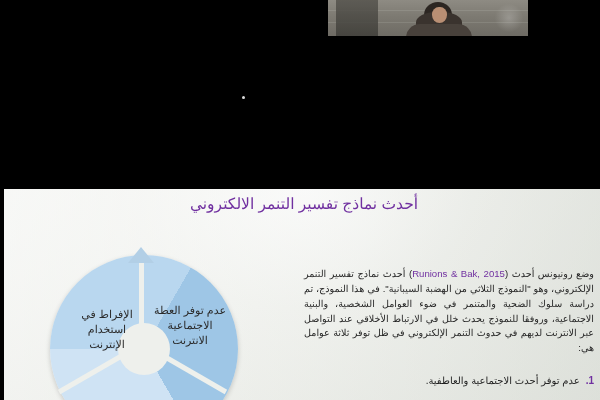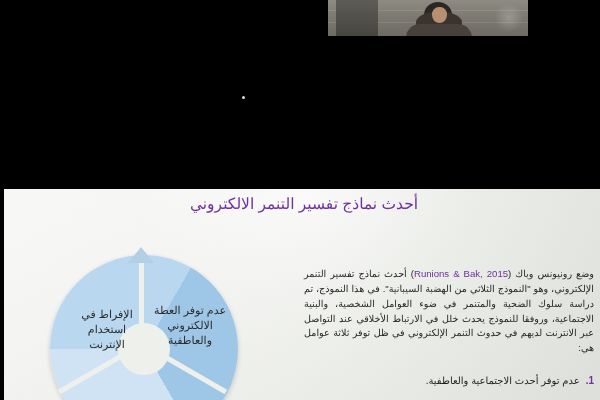--- a/index.html
+++ b/index.html
@@ -297,27 +297,27 @@
 
     <div class="diagram">
       <div class="pie-wrap">
         <div class="pie"></div>
         <div class="pie-gap gap-a"></div>
         <div class="pie-gap gap-b"></div>
         <div class="pie-gap gap-c"></div>
         <div class="pie-hole"></div>
         <div class="arrow-head"></div>
       </div>
-      <div class="seg-label right">عدم توفر العطة الالكتروني والعاطفية</div>
+      <div class="seg-label right">عدم توفر العطة الاجتماعية الانترنت</div>
       <div class="seg-label left">الإفراط في استخدام الإنترنت</div>
       <div class="seg-label bottom"></div>
     </div>
 
     <div class="body-text">
-      <span>وضع رونيونس وباك (</span><span class="link">Runions &amp; Bak, 2015</span><span>) أحدث نماذج تفسير التنمر الإلكتروني، وهو "النموذج الثلاثي من الهضبة السيبانية". في هذا النموذج، تم دراسة سلوك الضحية والمتنمر في ضوء العوامل الشخصية، والبنية الاجتماعية، وروفقا للنموذج يحدث خلل في الارتباط الأخلاقي عند التواصل عبر الانترنت لديهم في حدوث التنمر الإلكتروني في ظل توفر ثلاثة عوامل هي:</span>
+      <span>وضع رونيونس أحدث (</span><span class="link">Runions &amp; Bak, 2015</span><span>) أحدث نماذج تفسير التنمر الإلكتروني، وهو "النموذج الثلاثي من الهضبة السيبانية". في هذا النموذج، تم دراسة سلوك الضحية والمتنمر في ضوء العوامل الشخصية، والبنية الاجتماعية، وروفقا للنموذج يحدث خلل في الارتباط الأخلاقي عند التواصل عبر الانترنت لديهم في حدوث التنمر الإلكتروني في ظل توفر ثلاثة عوامل هي:</span>
     </div>
 
     <div class="list-line">
       <span class="num">1.</span><span>عدم توفر أحدث الاجتماعية والعاطفية.</span>
     </div>
   </div>
 
 </div>
 
 </body></html>

